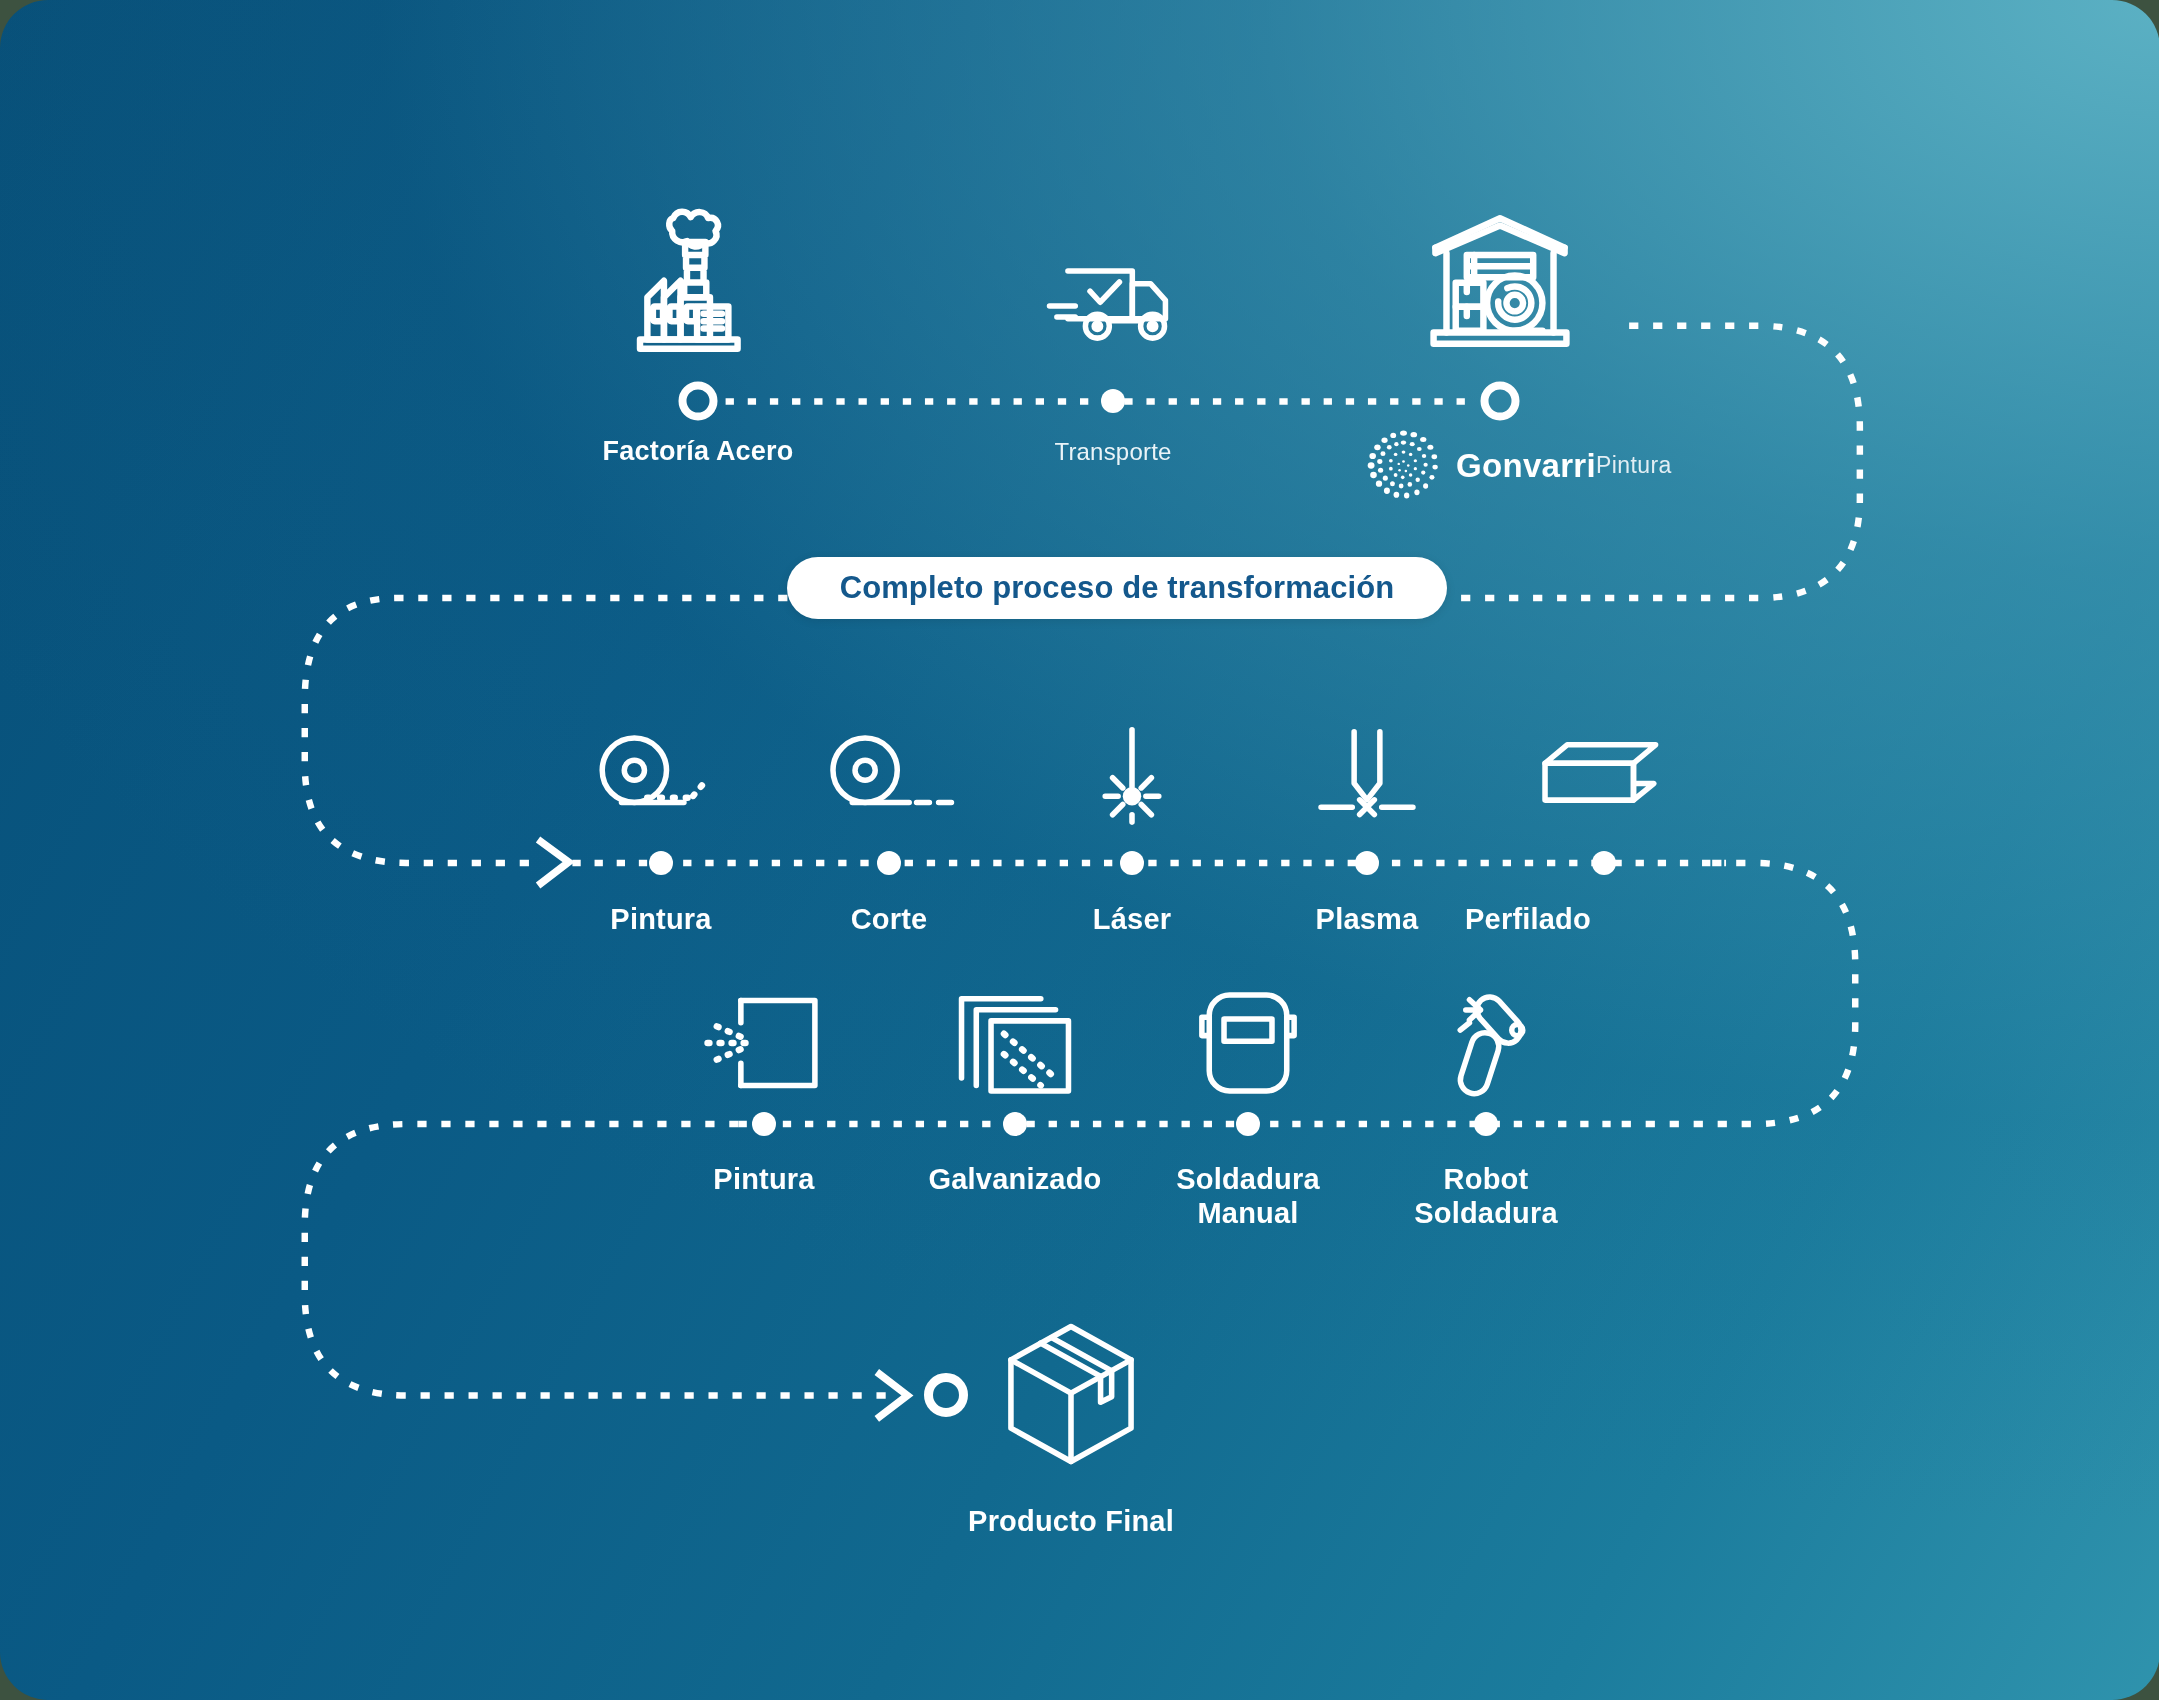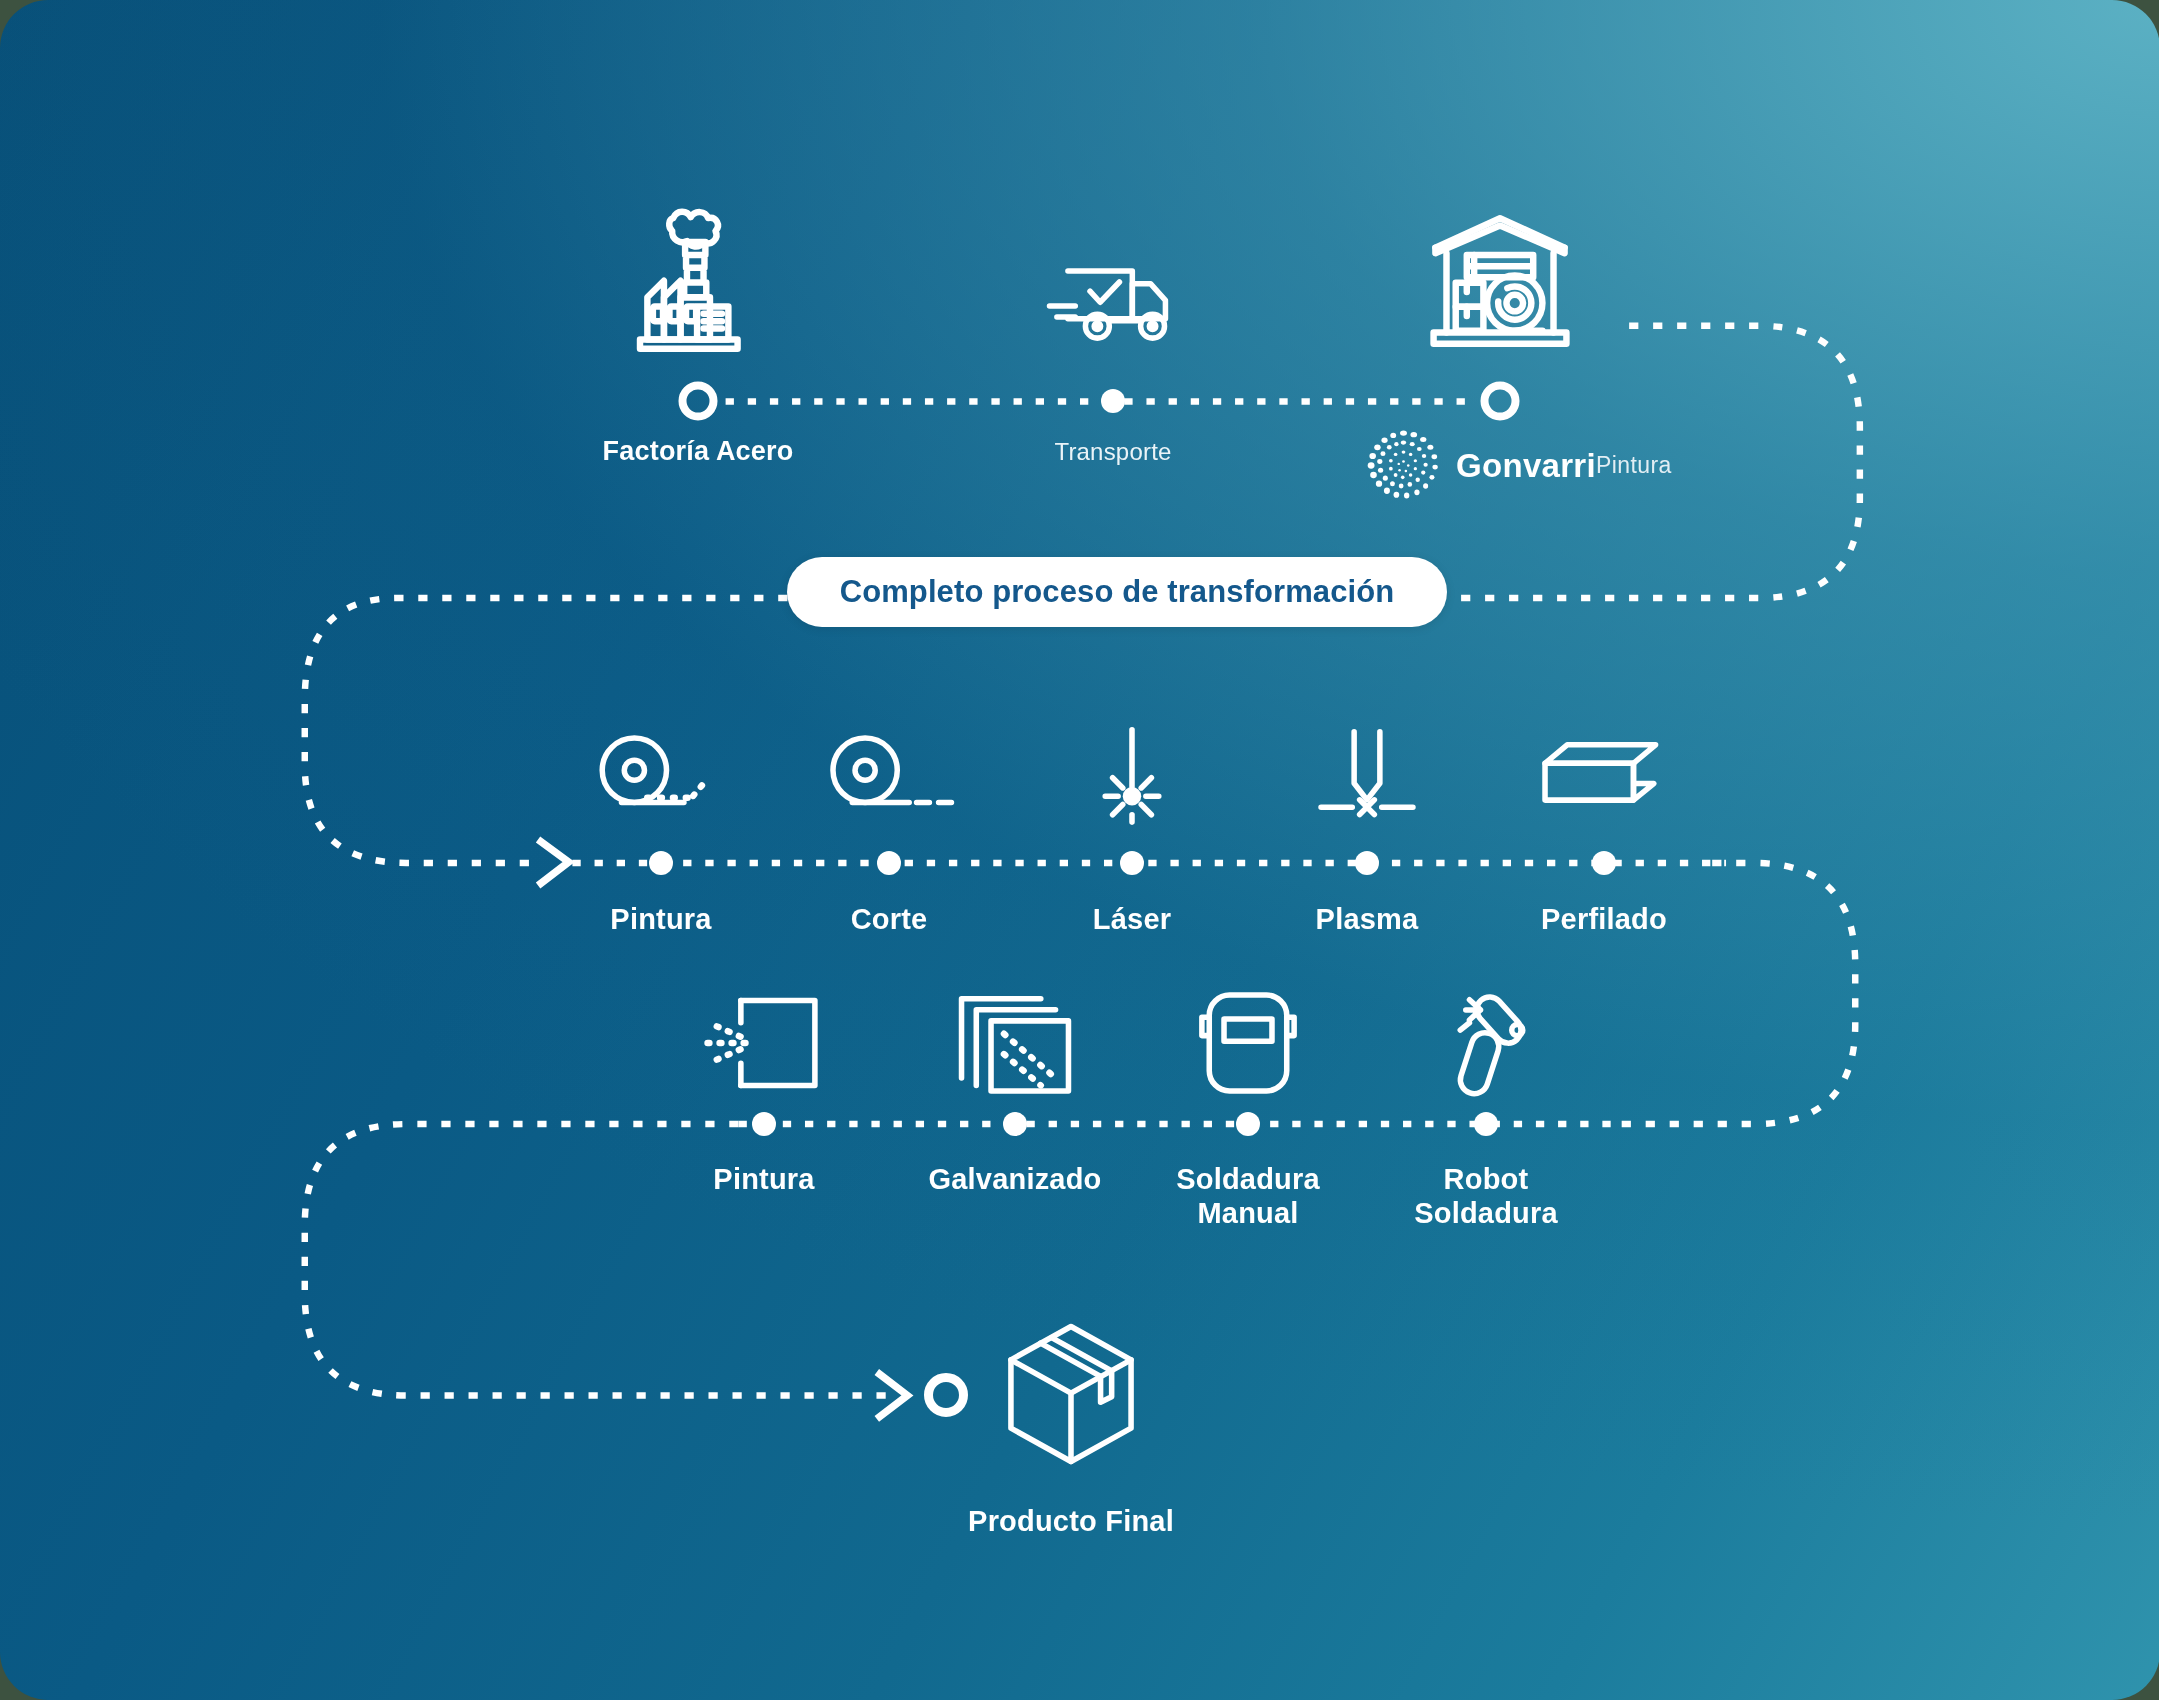--- a/index.html
+++ b/index.html
@@ -98,21 +98,21 @@
     z-index: 5;
   }
   .icon svg { display: block; overflow: visible; }
 
   
   #banner {
     position: absolute;
     left: 787px;
     top: 557px;
     width: 660px;
-    height: 70px;
+    height: 62px;
     background: #ffffff;
     border-radius: 37px;
     display: flex;
     align-items: center;
     justify-content: center;
     z-index: 9;
     box-shadow: 0 1.8px 9.2px rgba(0,0,0,0.10);
   }
   #banner-text {
     color: #14588c;
@@ -341,21 +341,21 @@
   <div class="label big" style="left:1367px;top:903px;">Plasma</div>
 
   <div class="icon" style="left:1604px;top:778px;">
     <svg width="129" height="78" viewBox="0 0 140 84" fill="none" stroke="#fff" stroke-width="6" stroke-linejoin="round" stroke-linecap="round">
       <path d="M6 26 L30 6 L126 6 L102 26 Z"></path>
       <path d="M6 26 h96 v40 h-96 Z"></path>
       <path d="M102 26 v40 l22 -18 h-22"></path>
     </svg>
   </div>
   <div class="node solid" style="left:1604px;top:863px;"></div>
-  <div class="label big" style="left:1604px;top:903px;">Perfilado</div>
+  <div class="label big" style="left:1528px;top:903px;">Perfilado</div>
 
   <div class="icon" style="left:764px;top:1043px;">
     <svg width="124" height="100" viewBox="0 0 134 108" fill="none" stroke="#fff" stroke-width="6" stroke-linecap="round" stroke-linejoin="round">
       <path d="M42 8 h80 v92 h-80"></path>
       <path d="M42 8 v24 M42 100 v-24"></path>
       <path d="M6 54 h46" stroke-dasharray="2 11" stroke-width="7"></path>
       <path d="M16 36 l32 14" stroke-dasharray="2 11" stroke-width="7"></path>
       <path d="M16 72 l32 -14" stroke-dasharray="2 11" stroke-width="7"></path>
     </svg>
   </div>

